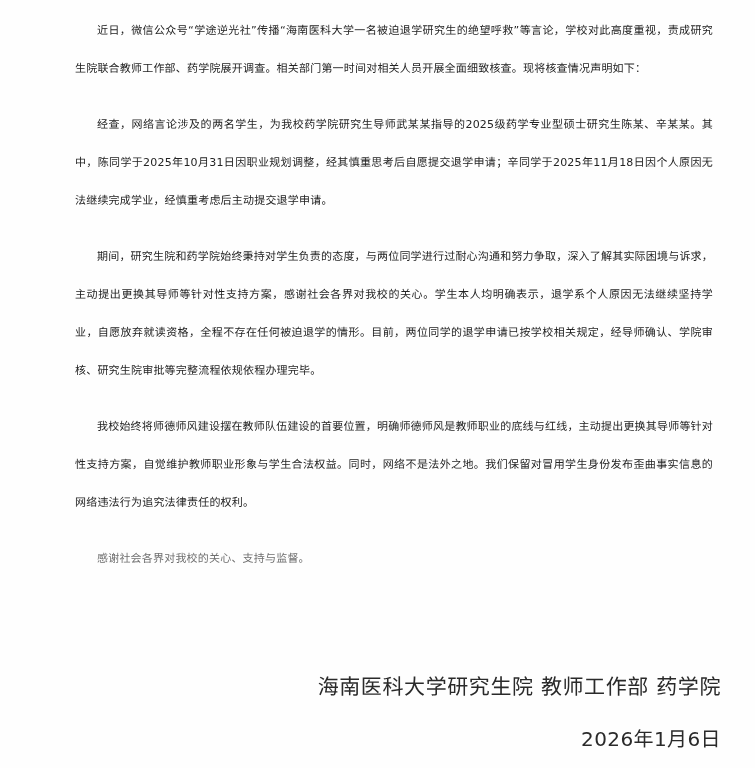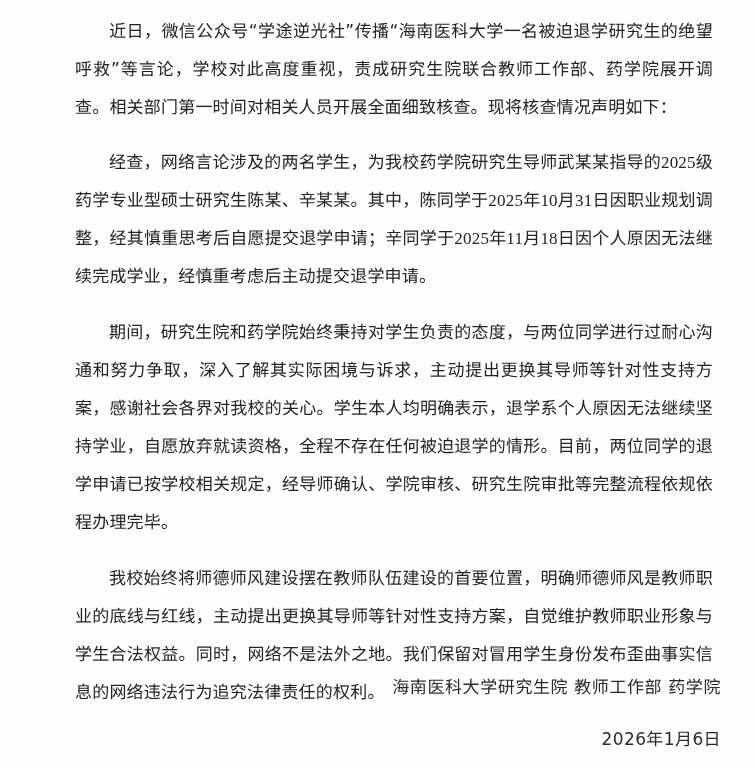--- a/index.html
+++ b/index.html
@@ -29,67 +29,66 @@
 
   .doc-body {
     position: absolute;
     left: 75px;
     top: 12px;
     width: 646px;
   }
 
   .para {
     margin: 0 8px 0 0;
-    font-size: 17px;
+    font-size: 11px;
     line-height: 38px;
     text-align: justify;
     text-justify: inter-ideograph;
     text-indent: 2em;
     letter-spacing: 0.2px;
     color: #232323;
     word-break: break-all;
   }
 
   .para + .para {
     margin-top: 18px;
-    font-family: Liberation Serif, serif;
   }
 
   
   .para-faint {
     color: #6f6f6f;
     margin-top: 22px;
   }
 
   .signature-block {
     position: absolute;
     left: 75px;
     top: 672px;
     width: 646px;
     text-align: right;
   }
 
   .signature-line {
-    font-size: 17px;
+    font-size: 21px;
     line-height: 30px;
     color: #2a2a2a;
     letter-spacing: 0.6px;
     white-space: nowrap;
   }
 
   .date-block {
     position: absolute;
     left: 75px;
     top: 726px;
     width: 646px;
     text-align: right;
   }
 
   .date-line {
-    font-size: 17px;
+    font-size: 20px;
     line-height: 26px;
     color: #2a2a2a;
     letter-spacing: 0.4px;
     white-space: nowrap;
   }
 </style>
 </head>
 <body>
 
 <div class="page">
@@ -97,20 +96,21 @@
   <div class="doc-body">
 
     <p class="para">近日，微信公众号“学途逆光社”传播“海南医科大学一名被迫退学研究生的绝望呼救”等言论，学校对此高度重视，责成研究生院联合教师工作部、药学院展开调查。相关部门第一时间对相关人员开展全面细致核查。现将核查情况声明如下：</p>
 
     <p class="para">经查，网络言论涉及的两名学生，为我校药学院研究生导师武某某指导的2025级药学专业型硕士研究生陈某、辛某某。其中，陈同学于2025年10月31日因职业规划调整，经其慎重思考后自愿提交退学申请；辛同学于2025年11月18日因个人原因无法继续完成学业，经慎重考虑后主动提交退学申请。</p>
 
     <p class="para">期间，研究生院和药学院始终秉持对学生负责的态度，与两位同学进行过耐心沟通和努力争取，深入了解其实际困境与诉求，主动提出更换其导师等针对性支持方案，感谢社会各界对我校的关心。学生本人均明确表示，退学系个人原因无法继续坚持学业，自愿放弃就读资格，全程不存在任何被迫退学的情形。目前，两位同学的退学申请已按学校相关规定，经导师确认、学院审核、研究生院审批等完整流程依规依程办理完毕。</p>
 
     <p class="para">我校始终将师德师风建设摆在教师队伍建设的首要位置，明确师德师风是教师职业的底线与红线，主动提出更换其导师等针对性支持方案，自觉维护教师职业形象与学生合法权益。同时，网络不是法外之地。我们保留对冒用学生身份发布歪曲事实信息的网络违法行为追究法律责任的权利。</p>
 
+    <p class="para para-faint">感谢社会各界对我校的关心、支持与监督。</p>
 
   </div>
 
   <div class="signature-block">
     <div class="signature-line">海南医科大学研究生院  教师工作部  药学院</div>
   </div>
 
   <div class="date-block">
     <div class="date-line">2026年1月6日</div>
   </div>

